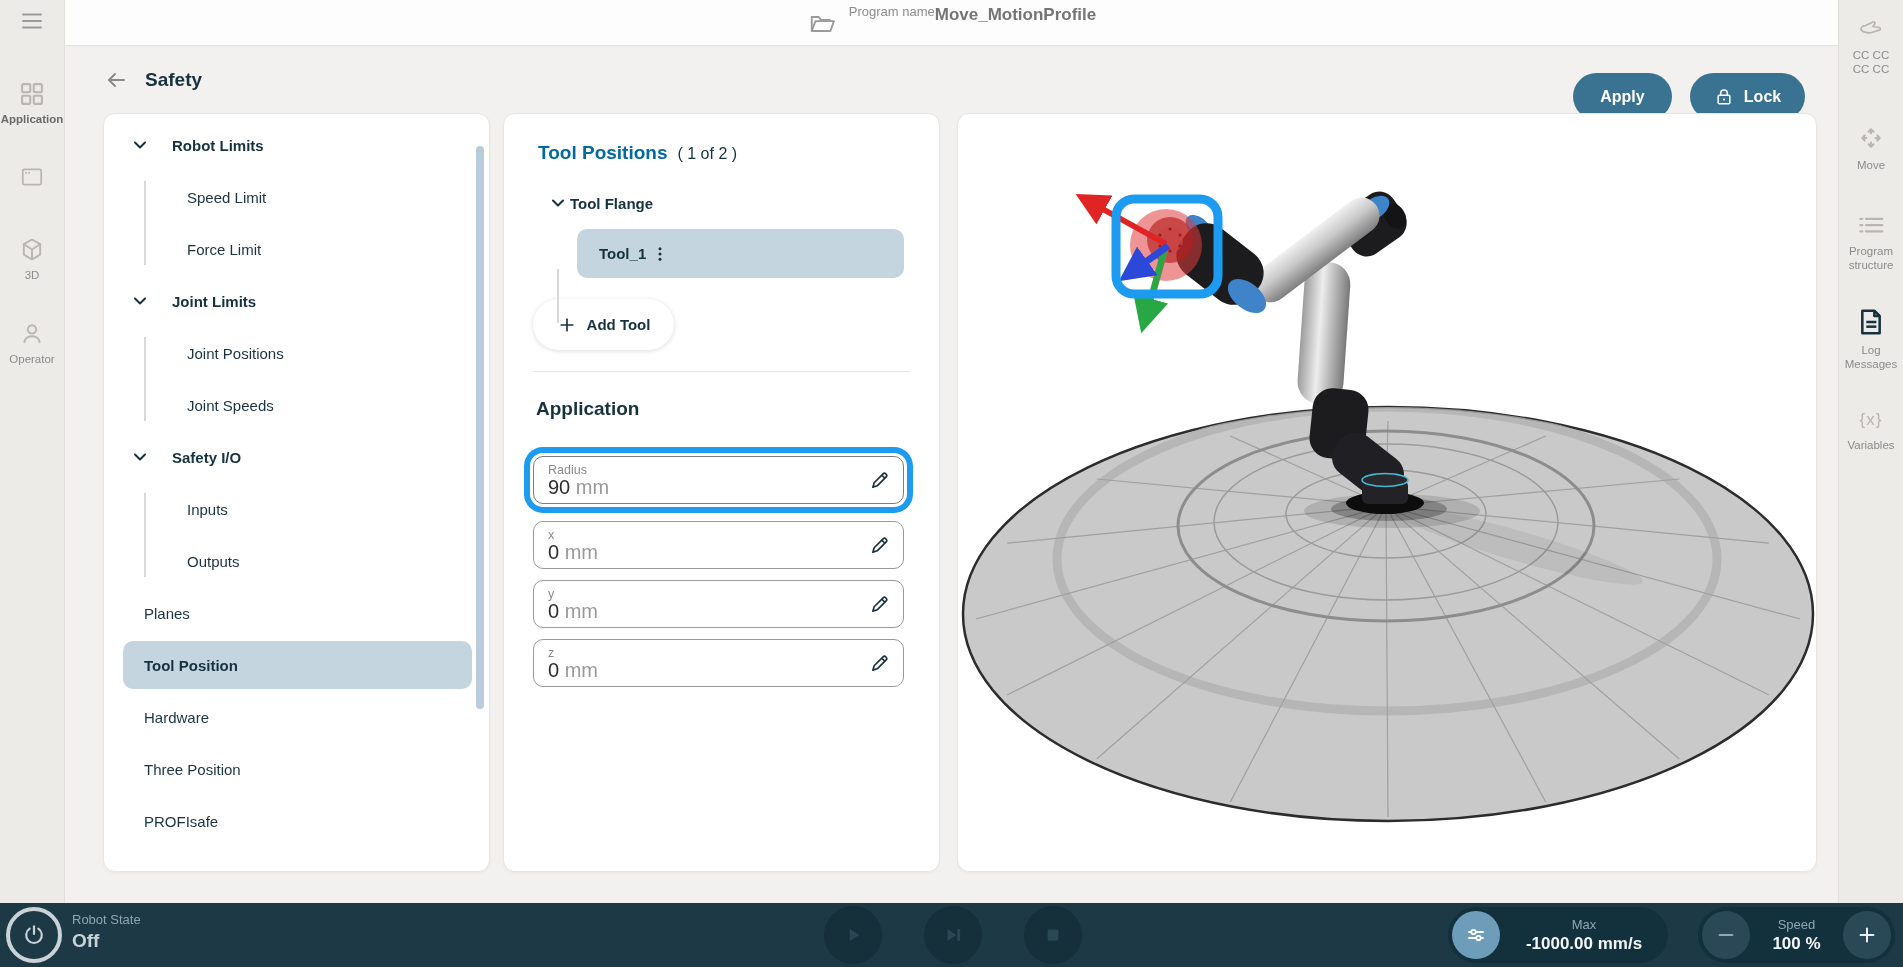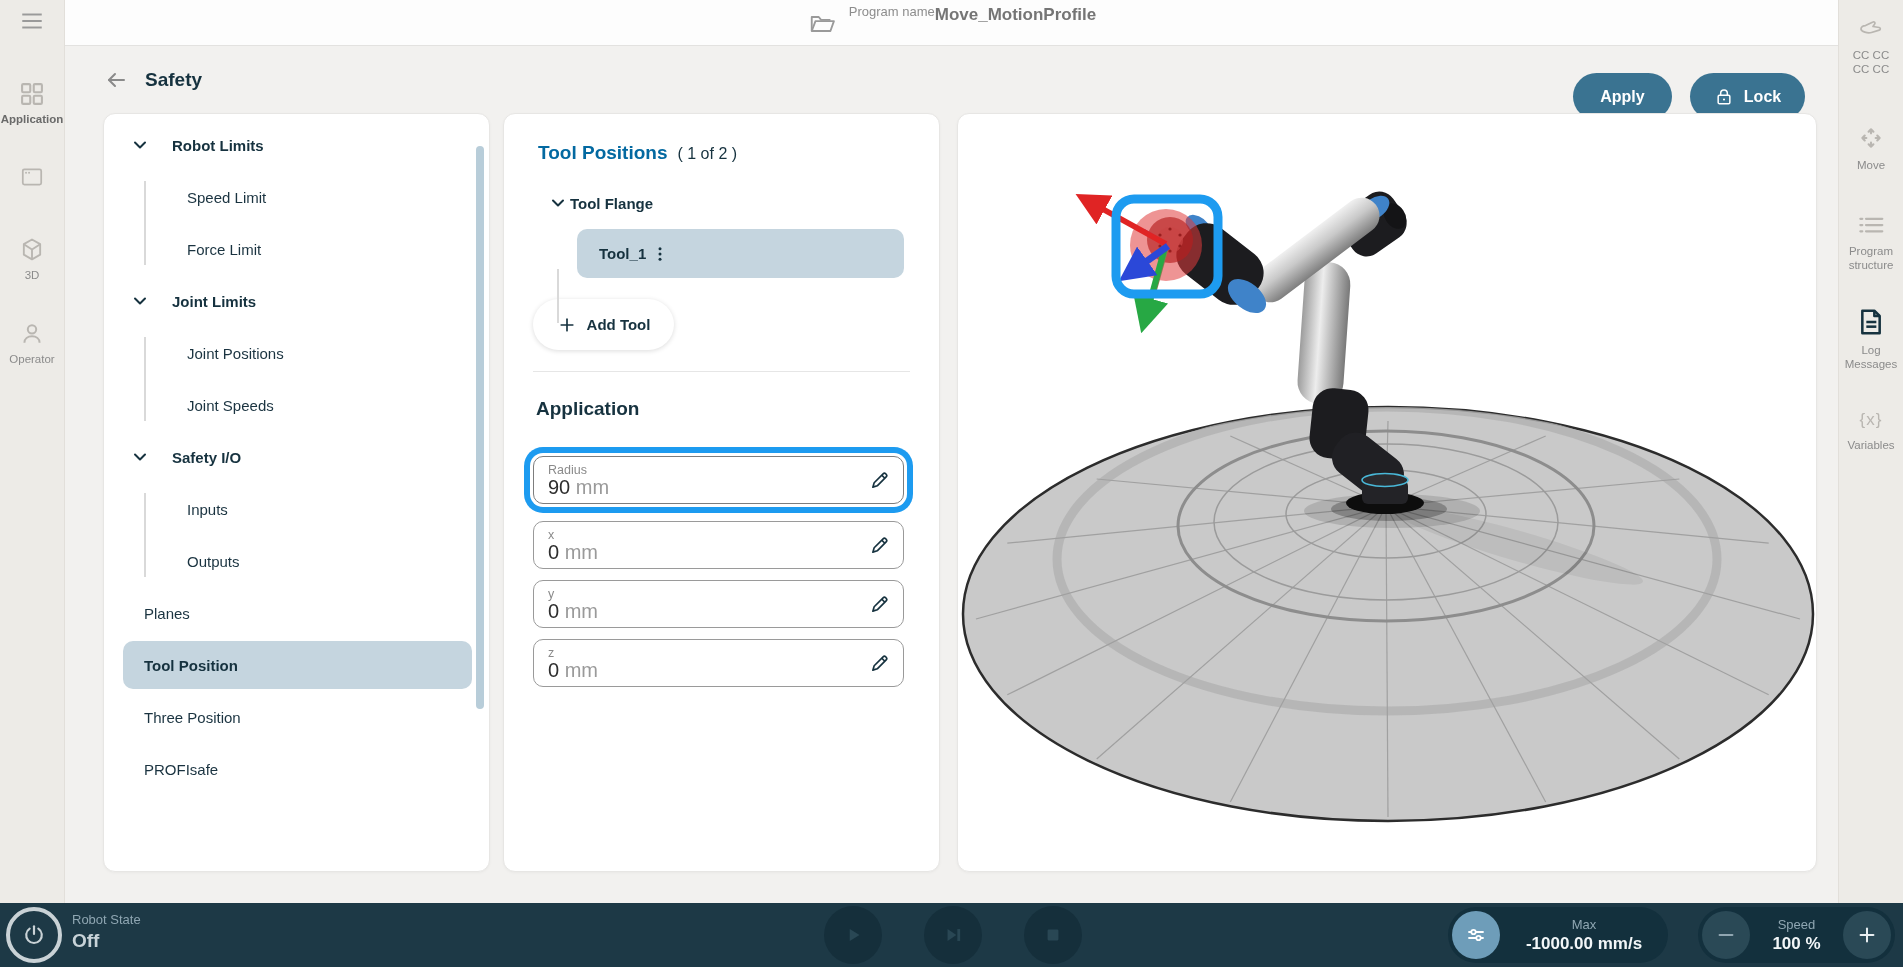--- a/index.html
+++ b/index.html
@@ -290,20 +290,23 @@
         </div>
       <div class="t-row child">
           <span>Outputs</span>
         </div>
 
       <div class="t-row leaf">
           <span>Planes</span>
         </div>
       <div class="t-row leaf selected">
           <span>Tool Position</span>
+        </div>
+      <div class="t-row leaf">
+          <span>Hardware</span>
         </div>
       <div class="t-row leaf">
           <span>Three Position</span>
         </div>
       <div class="t-row leaf">
           <span>PROFIsafe</span>
         </div>
     </div>
     <div class="scroll-thumb"></div>
   </div>

